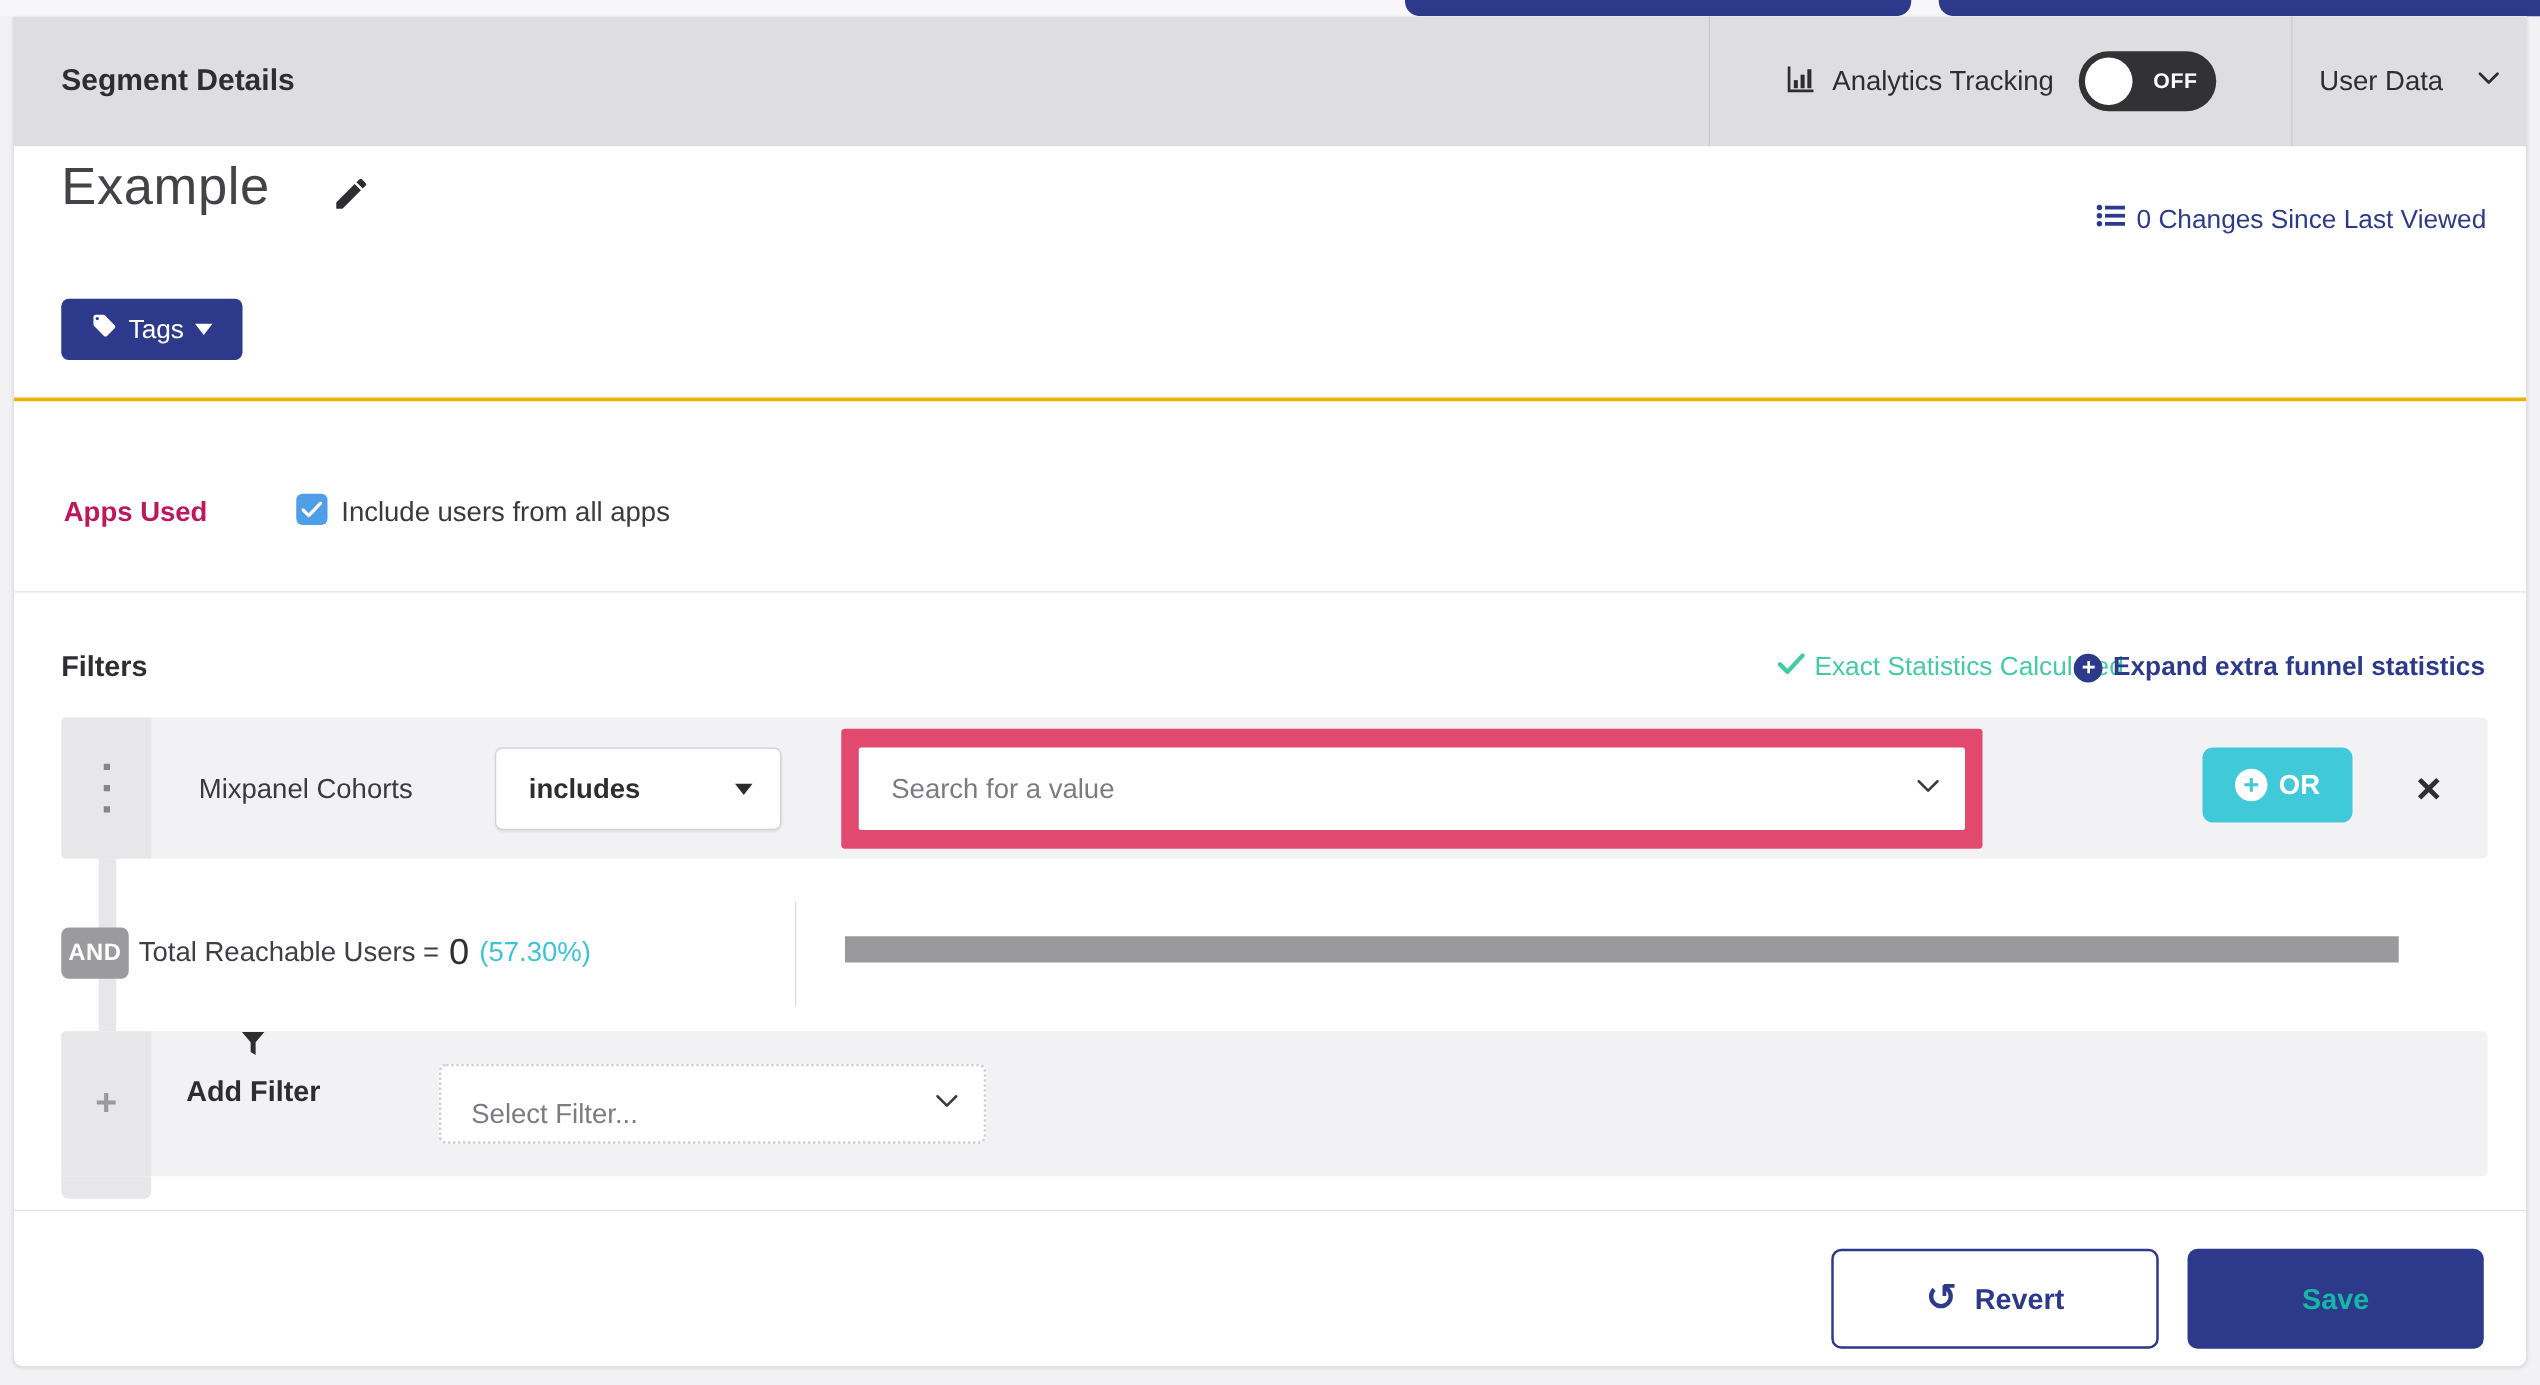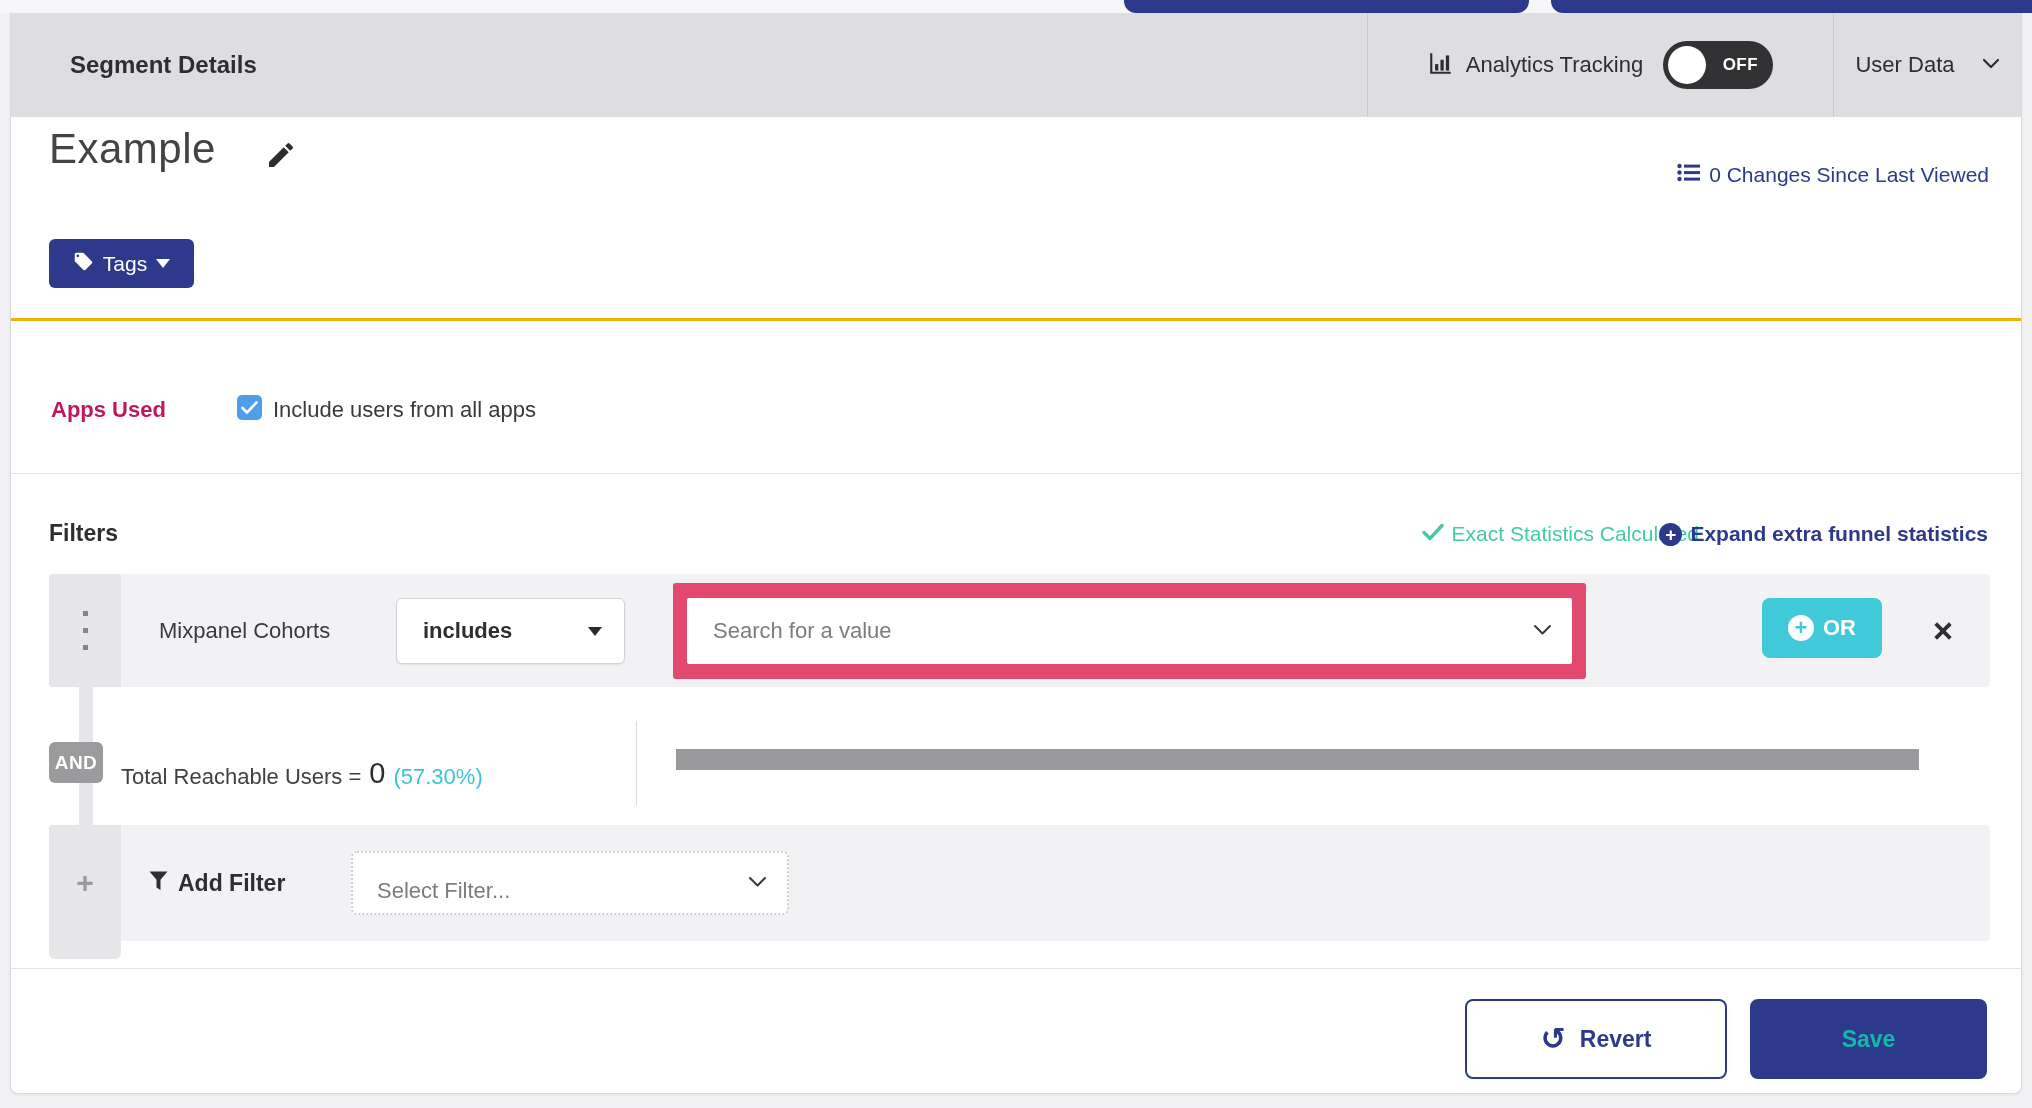--- a/index.html
+++ b/index.html
@@ -18,21 +18,21 @@
 
   .card {
     position:absolute; left:10px; top:13px; width:2012px; height:1081px;
     background:#ffffff; border:1px solid #d9d9dd; border-top:none;
     border-radius:0 0 8px 8px; box-shadow:0 1px 3px rgba(0,0,0,.07);
     overflow:hidden;
   }
 
   
   .hdr { position:absolute; left:0; top:0; width:100%; height:104px; background:#dedee1; display:flex; align-items:stretch; }
-  .hdr-title { flex:1; display:flex; align-items:center; padding-left:59px; font-size:24px; font-weight:bold; color:#2e2e30; }
+  .hdr-title { flex:1; display:flex; align-items:center; padding-left:38px; font-size:24px; font-weight:bold; color:#2e2e30; }
   .hdr-sec { display:flex; align-items:center; justify-content:center; border-left:1px solid #c9c9cd; }
   .hdr-analytics { width:466px; gap:12px;margin-left:48px; }
   .hdr-userdata { width:188px; gap:27px; cursor:pointer; }
   .hdr-label { font-size:22px; color:#2e2e30; }
   .toggle { position:relative; width:110px; height:48px; background:#323234; border-radius:24px; margin-left:8px; cursor:pointer; flex:0 0 auto; }
   .toggle-knob { position:absolute; left:5px; top:5px; width:38px; height:38px; background:#ffffff; border-radius:50%; }
   .toggle-state { position:absolute; right:15px; top:0; height:48px; display:flex; align-items:center; color:#ffffff; font-size:17px; font-weight:bold; letter-spacing:.5px; }
 
   
   .title-block { position:absolute; left:0; top:104px; width:100%; height:204px; border-bottom:3px solid #eab308; }
@@ -65,31 +65,31 @@
   .pink-wrap { position:absolute; left:624px; top:9px; width:913px; height:96px; background:#e2496e; border-radius:3px; }
   .value-select { position:absolute; left:14px; top:15px; right:14px; height:66px; background:#fff; border-radius:2px; display:flex; align-items:center; padding:0 20px 0 26px; }
   .value-select input { flex:1; border:none; outline:none; font-size:22px; color:#55555a; font-family:inherit; background:transparent; }
   .value-select input::placeholder { color:#7c7c80; opacity:1; }
   .or-btn { position:absolute; left:1713px; top:24px; width:120px; height:60px; background:#40c9d9; border:none; border-radius:8px; display:flex; align-items:center; justify-content:center; gap:9px; color:#fff; font-size:22px; font-weight:bold; cursor:pointer; font-family:inherit; }
   .or-plus { width:26px; height:26px; background:#fff; color:#40c9d9; border-radius:50%; display:flex; align-items:center; justify-content:center; font-size:22px; font-weight:bold; line-height:1; }
   .remove-x { position:absolute; left:1876px; top:0; width:36px; height:113px; display:flex; align-items:center; justify-content:center; cursor:pointer; }
 
   .connector-strip { position:absolute; left:68px; top:213px; width:14px; height:138px; background:#e7e7ea; }
   .and-badge { position:absolute; left:38px; top:268px; width:54px; height:41px; background:#9b9b9e; border-radius:6px; color:#fff; font-size:19px; font-weight:bold; display:flex; align-items:center; justify-content:center; letter-spacing:.5px; }
-  .reach-line { position:absolute; left:110px; top:260px; height:56px; display:flex; align-items:flex-end; gap:8px; }
+  .reach-line { position:absolute; left:100px; top:260px; height:56px; display:flex; align-items:center; gap:8px; }
   .reach-label { font-size:22px; color:#3f3f43; }
   .reach-count { font-size:29px; color:#2e2e30; }
   .reach-pct { font-size:22px; color:#3bc4d5; }
   .reach-divider { position:absolute; left:625px; top:247px; width:1px; height:84px; background:#dcdcdf; }
   .reach-bar { position:absolute; left:665px; top:275px; width:1243px; height:21px; background:#9a9a9c; }
 
   .add-row { position:absolute; left:38px; top:351px; width:1941px; height:116px; background:#f2f2f4; border-radius:4px; }
   .add-col { position:absolute; left:0; top:0; width:72px; height:116px; background:#e7e7ea; border-radius:4px 0 0 0; display:flex; align-items:center; justify-content:center; color:#9a9a9d; font-size:30px; font-weight:bold; cursor:pointer; }
   .add-col-tab { position:absolute; left:38px; top:467px; width:72px; height:18px; background:#e7e7ea; border-radius:0 0 6px 6px; }
-  .add-label-wrap { position:absolute; left:100px; top:0; height:116px; display:flex; align-items:center; gap:10px; }
+  .add-label-wrap { position:absolute; left:100px; top:0; height:116px; display:flex; align-items:center; gap:10px;flex-direction:column; }
   .add-label { font-size:23px; font-weight:bold; color:#2e2e30; }
   .select-filter { position:absolute; left:302px; top:26px; width:438px; height:64px; background:#fff; border:2px dotted #cfcfd4; border-radius:6px; display:flex; align-items:center; padding:0 20px 0 24px; cursor:pointer; }
   .select-filter input { flex:1; border:none; outline:none; font-size:22px; font-family:inherit; background:transparent; color:#55555a;margin-top:16px; }
   .select-filter input::placeholder { color:#7c7c80; opacity:1; }
 
   
   .footer { position:absolute; left:0; top:955px; width:100%; height:126px; border-top:1px solid #e3e3e6; }
   .revert-btn { position:absolute; left:1454px; top:30px; width:262px; height:80px; background:#fff; border:2px solid #2d3a8c; border-radius:8px; color:#2d3a8c; font-size:23px; font-weight:bold; display:flex; align-items:center; justify-content:center; gap:14px; cursor:pointer; font-family:inherit; }
   .save-btn { position:absolute; left:1739px; top:30px; width:237px; height:80px; background:#2d3a8c; border:none; border-radius:8px; color:#14b8a6; font-size:23px; font-weight:bold; display:flex; align-items:center; justify-content:center; cursor:pointer; font-family:inherit; }
   .revert-ic { font-size:30px; font-weight:bold; line-height:1; font-family:"DejaVu Sans", sans-serif; }

